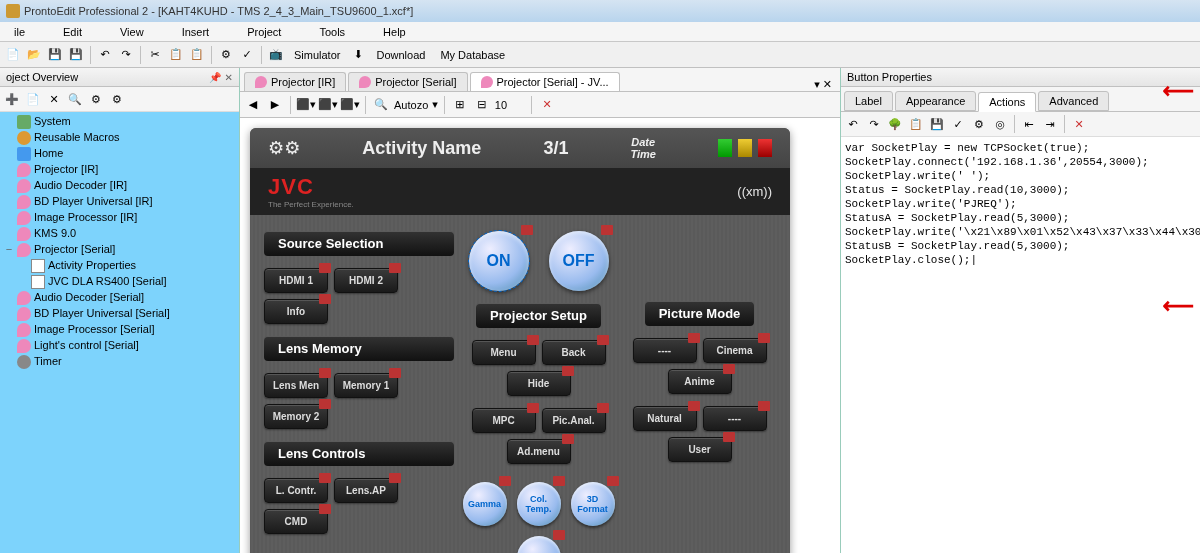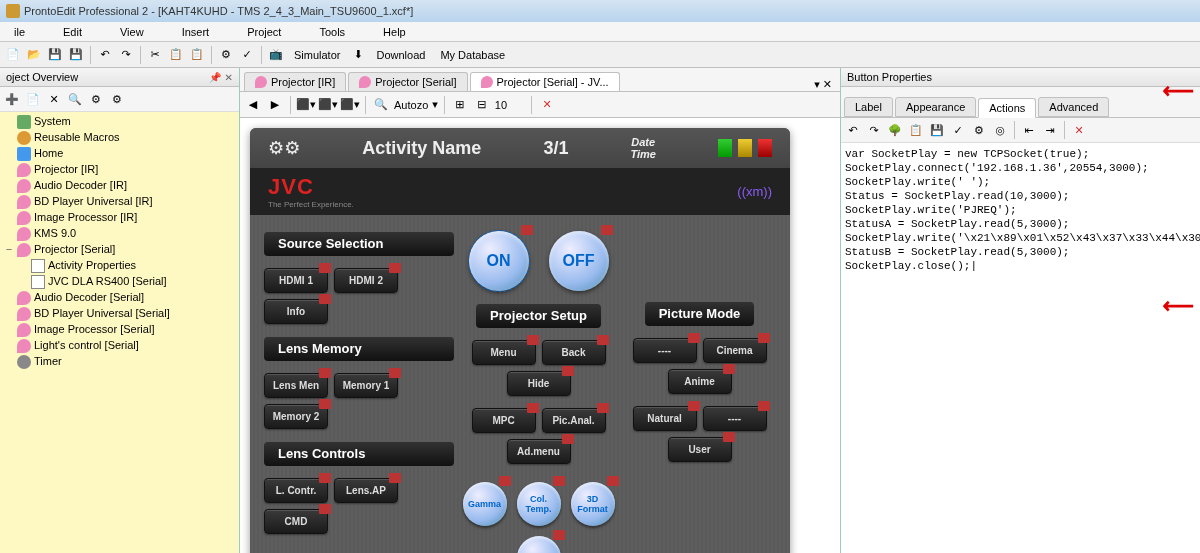--- a/index.html
+++ b/index.html
@@ -9,21 +9,21 @@
 .titlebar .icon { width: 14px; height: 14px; margin-right: 4px; background: #c93; border-radius: 2px; }
 .menubar { background: #f5f5f5; height: 20px; display: flex; align-items: center; padding: 0 4px; gap: 18px; border-bottom: 1px solid #c8c8c8; }
 .menubar span { padding: 2px 10px; cursor: default; }
 .toolbar { background: #f0f0f0; height: 26px; display: flex; align-items: center; padding: 0 4px; gap: 3px; border-bottom: 1px solid #c0c0c0; }
 .tbtn { width: 18px; height: 18px; border: 1px solid transparent; display: inline-flex; align-items: center; justify-content: center; border-radius: 2px; }
 .tsep { width: 1px; height: 18px; background: #c0c0c0; margin: 0 2px; }
 .tlabel { padding: 0 6px; }
 
 .main { display: flex; height: calc(100% - 68px); }
 
-.panel-left { width: 240px; background: #fef9c3; border-right: 1px solid #9cb; display: flex; flex-direction: column; }
+.panel-left { width: 240px; background: #7dd3fc; border-right: 1px solid #9cb; display: flex; flex-direction: column; }
 .panel-header { background: linear-gradient(#f5f5f5,#e5e5e5); border-bottom: 1px solid #c0c0c0; padding: 3px 6px; display: flex; align-items: center; justify-content: space-between; }
 .panel-tools { background: #f5f5f5; padding: 3px; display: flex; gap: 3px; border-bottom: 1px solid #ddd; }
 .tree { padding: 2px; overflow: auto; flex: 1; }
 .tree-item { display: flex; align-items: flex-start; padding: 1px 2px; gap: 3px; cursor: default; }
 .tree-item .exp { width: 10px; text-align: center; color: #666; }
 .tree-item .ticon { width: 14px; height: 14px; flex-shrink: 0; }
 .ind1 { padding-left: 16px; }
 .ticon.sys { background: #6a6; border-radius: 2px; }
 .ticon.macro { background: #d93; border-radius: 50%; }
 .ticon.home { background: #49e; border-radius: 2px; }
@@ -43,34 +43,34 @@
 
 .remote { width: 540px; background: linear-gradient(#4a4a4a,#5a5a5a); border-radius: 6px; padding: 0; box-shadow: 0 2px 8px rgba(0,0,0,.4); color: #eee; }
 .remote-header { background: linear-gradient(#555,#444); padding: 8px 18px; display: flex; align-items: center; justify-content: space-between; border-radius: 6px 6px 0 0; }
 .remote-header .act { font-size: 18px; font-weight: bold; color: #eee; }
 .remote-header .dt { font-size: 14px; font-weight: bold; font-style: italic; text-align: center; }
 .remote-header .icons { display: flex; gap: 6px; }
 .ricon { width: 14px; height: 18px; }
 .logo-row { background: #222; padding: 6px 18px; display: flex; align-items: center; justify-content: space-between; }
 .logo-row .jvc { color: #d22; font-family: Arial; font-weight: bold; font-size: 22px; letter-spacing: 1px; }
 .logo-row .sub { color: #888; font-size: 8px; }
-.wifi { color: #8b5cf6; font-size: 13px; margin-left: 24px; }
+.wifi { color: #e5e5e5; font-size: 13px; margin-left: 24px; }
 .remote-body { background: repeating-linear-gradient(90deg,#585858 0,#606060 2px,#585858 4px); padding: 10px 14px; border-radius: 0 0 6px 6px; }
 .section-label { background: linear-gradient(#333,#111); color: #fff; font-weight: bold; padding: 5px 14px; border-radius: 4px; display: inline-block; font-size: 13px; margin: 6px 0; box-shadow: inset 0 1px 0 rgba(255,255,255,.2); }
 .btn-row { display: flex; gap: 6px; margin: 6px 0; flex-wrap: wrap; }
 .rbtn { background: linear-gradient(#3a3a3a,#1a1a1a); color: #ddd; border: 1px solid #111; border-radius: 4px; padding: 6px 0; width: 64px; text-align: center; font-size: 10px; font-weight: bold; box-shadow: inset 0 1px 0 rgba(255,255,255,.15), 0 1px 2px rgba(0,0,0,.4); position: relative; }
 .bigcircle { width: 60px; height: 60px; border-radius: 50%; background: radial-gradient(circle at 35% 30%, #eef, #9be 60%, #48a); display: flex; align-items: center; justify-content: center; font-weight: bold; font-size: 16px; color: #06c; box-shadow: 0 2px 4px rgba(0,0,0,.5), inset 0 2px 4px rgba(255,255,255,.6); position: relative; }
 .smcircle { width: 44px; height: 44px; border-radius: 50%; background: radial-gradient(circle at 35% 30%, #eef, #9be 60%, #48a); display: flex; align-items: center; justify-content: center; font-weight: bold; font-size: 9px; color: #06c; text-align: center; box-shadow: 0 2px 3px rgba(0,0,0,.5), inset 0 2px 3px rgba(255,255,255,.6); position: relative; }
 .selected { outline: 1px dashed #06c; }
 .tag { position: absolute; top: -6px; right: -4px; width: 12px; height: 10px; background: #b33; border-radius: 1px; }
 .layout-grid { display: grid; grid-template-columns: 190px 1fr 1fr; gap: 8px; align-items: flex-start; }
 .col { display: flex; flex-direction: column; }
 
 .panel-right { width: 360px; background: #fff; border-left: 1px solid #9cb; display: flex; flex-direction: column; }
-.prop-tabs { display: flex; padding: 10px 3px 0; background: #f5f5f5; border-bottom: 1px solid #c0c0c0; }
+.prop-tabs { display: flex; padding: 4px 3px 0; background: #f5f5f5; border-bottom: 1px solid #c0c0c0; }
 .ptab { border: 1px solid #c0c0c0; padding: 3px 10px; background: #e8e8e8; margin-right: 2px; border-radius: 3px 3px 0 0; }
 .ptab.active { background: #fff; border-bottom-color: #fff; position: relative; bottom: -1px; }
 .prop-tb { background: #f5f5f5; padding: 3px; display: flex; gap: 3px; border-bottom: 1px solid #ddd; }
 .code { font-family: "Courier New", monospace; font-size: 11px; padding: 4px; white-space: pre-wrap; line-height: 14px; position: relative; flex: 1; }
 .arrow { position: absolute; color: #d00; font-size: 22px; font-weight: bold; }
 .arrow.a1 { top: 10px; right: 6px; }
 .arrow.a2 { top: 80px; right: 6px; }
 
 .pin { font-size: 10px; color: #666; }
 </style>

